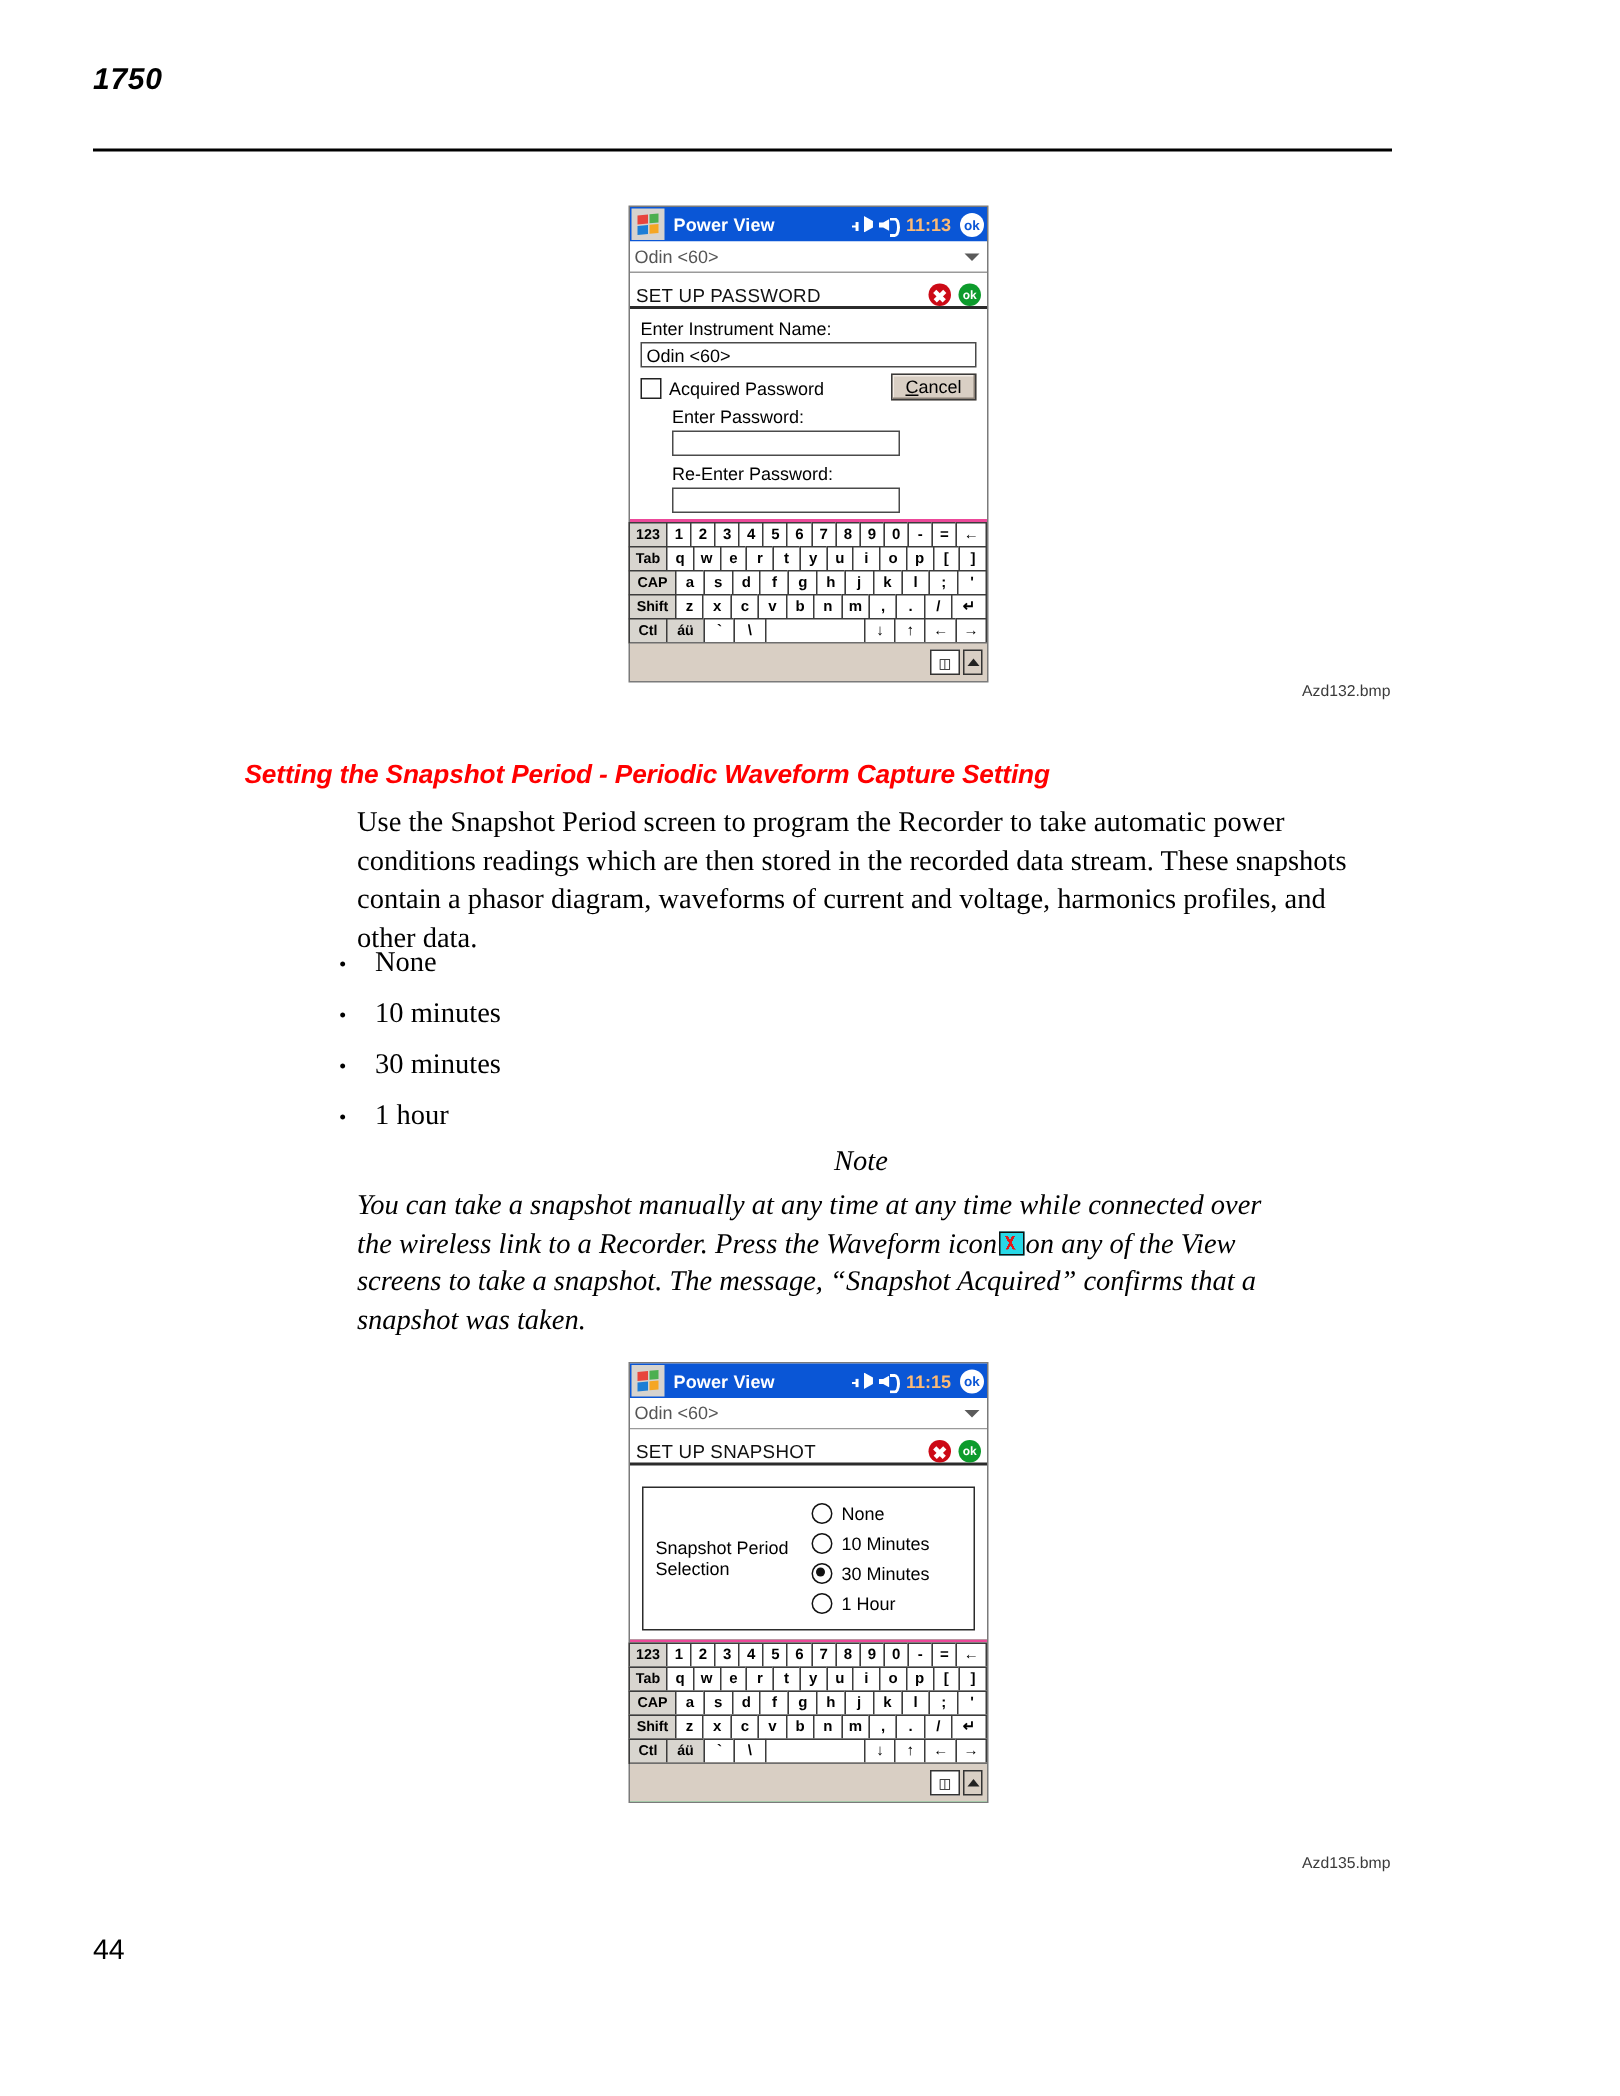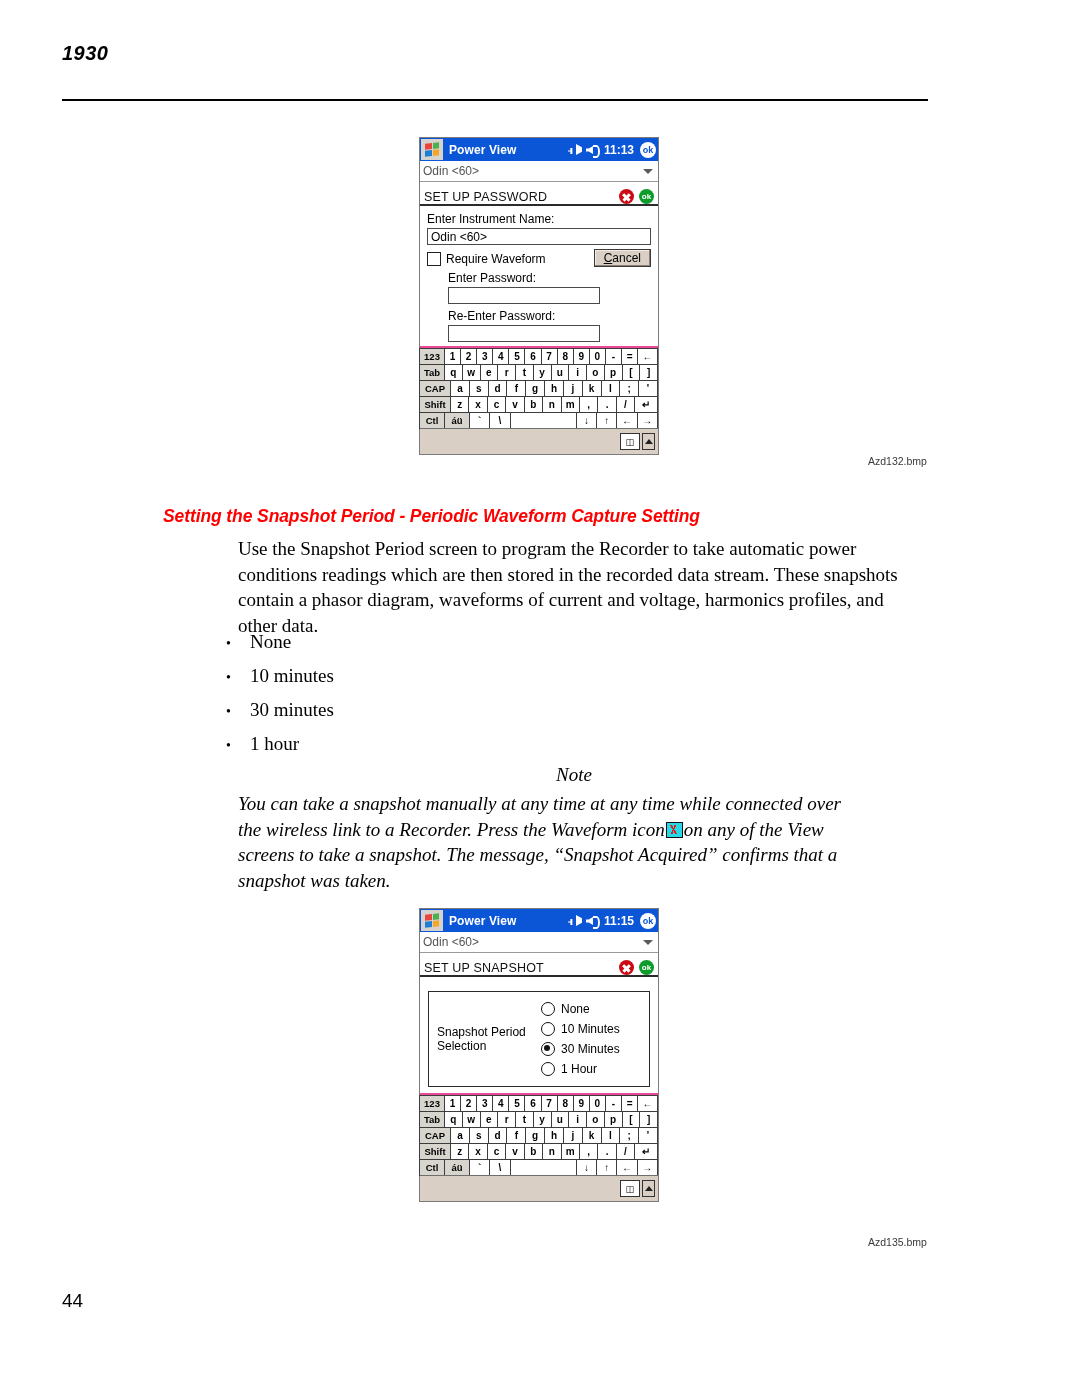--- a/index.html
+++ b/index.html
@@ -138,21 +138,21 @@
   .ico-spk::after {
     content: "";
     position: absolute; right: 0; top: 2px;
     width: 5px; height: 9px;
     border-right: 2px solid #ffffff;
     border-top: 2px solid #ffffff;
     border-bottom: 2px solid #ffffff;
     border-radius: 0 50% 50% 0;
   }
   .tb-time {
-    color: #ffffff;
+    color: #fdba74;
     font-size: 12px;
     font-weight: bold;
   }
   .tb-ok {
     width: 16px; height: 16px;
     border-radius: 50%;
     background: #ffffff;
     color: #0a56d6;
     font-size: 9px;
     font-weight: bold;
@@ -476,21 +476,21 @@
     left: 62px;
     top: 1290px;
     font-family: "Liberation Sans", sans-serif;
     font-size: 19px;
   }
 </style>
 </head>
 <body>
 
 <div class="page-header">
-  <div class="doc-number">1930</div>
+  <div class="doc-number">1750</div>
 </div>
 <div class="header-rule"></div>
 
 <div class="pda pda-1">
 
   <div class="titlebar">
     <div class="start-logo">
       <span class="flag">
           <i></i>
           <i></i>
@@ -519,21 +519,21 @@
       <span class="btn-ok">ok</span>
     </span>
   </div>
 
   <div class="pda-body">
     <div class="field-label">Enter Instrument Name:</div>
     <div class="text-input">Odin &lt;60&gt;</div>
 
     <div class="chk-row">
       <span class="chkbox"></span>
-      <span class="chk-label">Require Waveform</span>
+      <span class="chk-label">Acquired Password</span>
       <span class="cancel-btn"><u>C</u>ancel</span>
     </div>
 
     <div class="indent">
       <div class="field-label">Enter Password:</div>
       <div class="text-input"></div>
     </div>
 
     <div class="indent">
       <div class="field-label">Re-Enter Password:</div>

